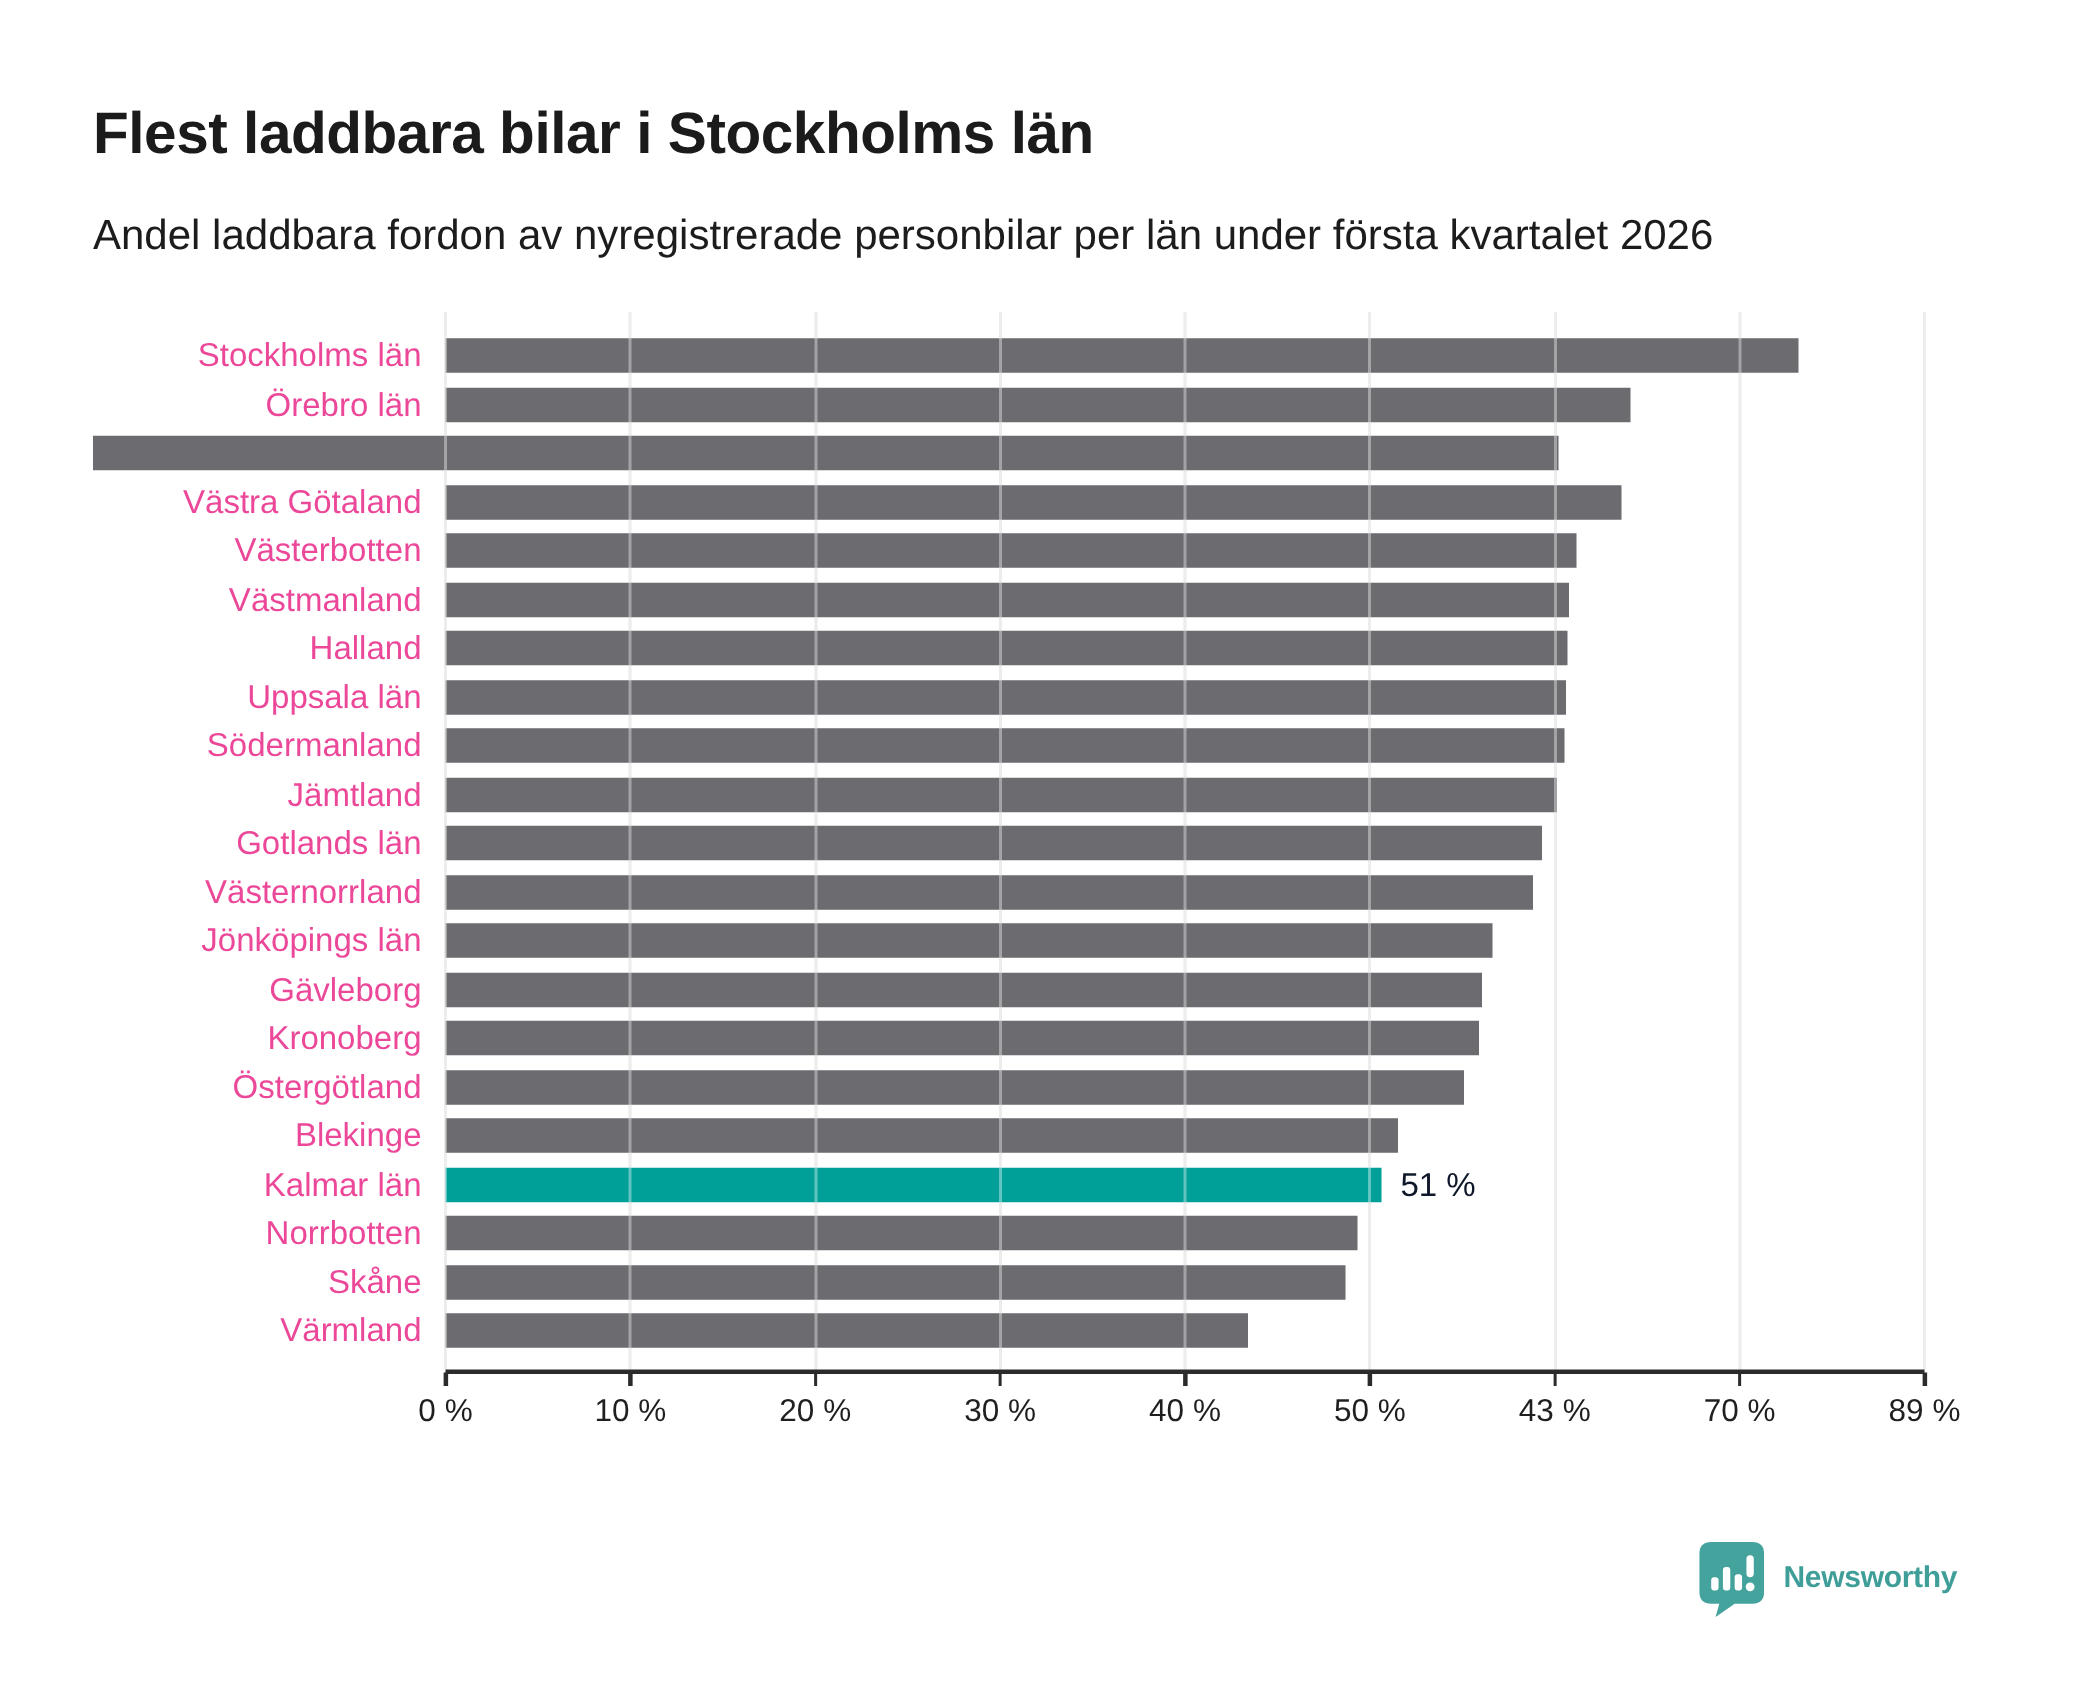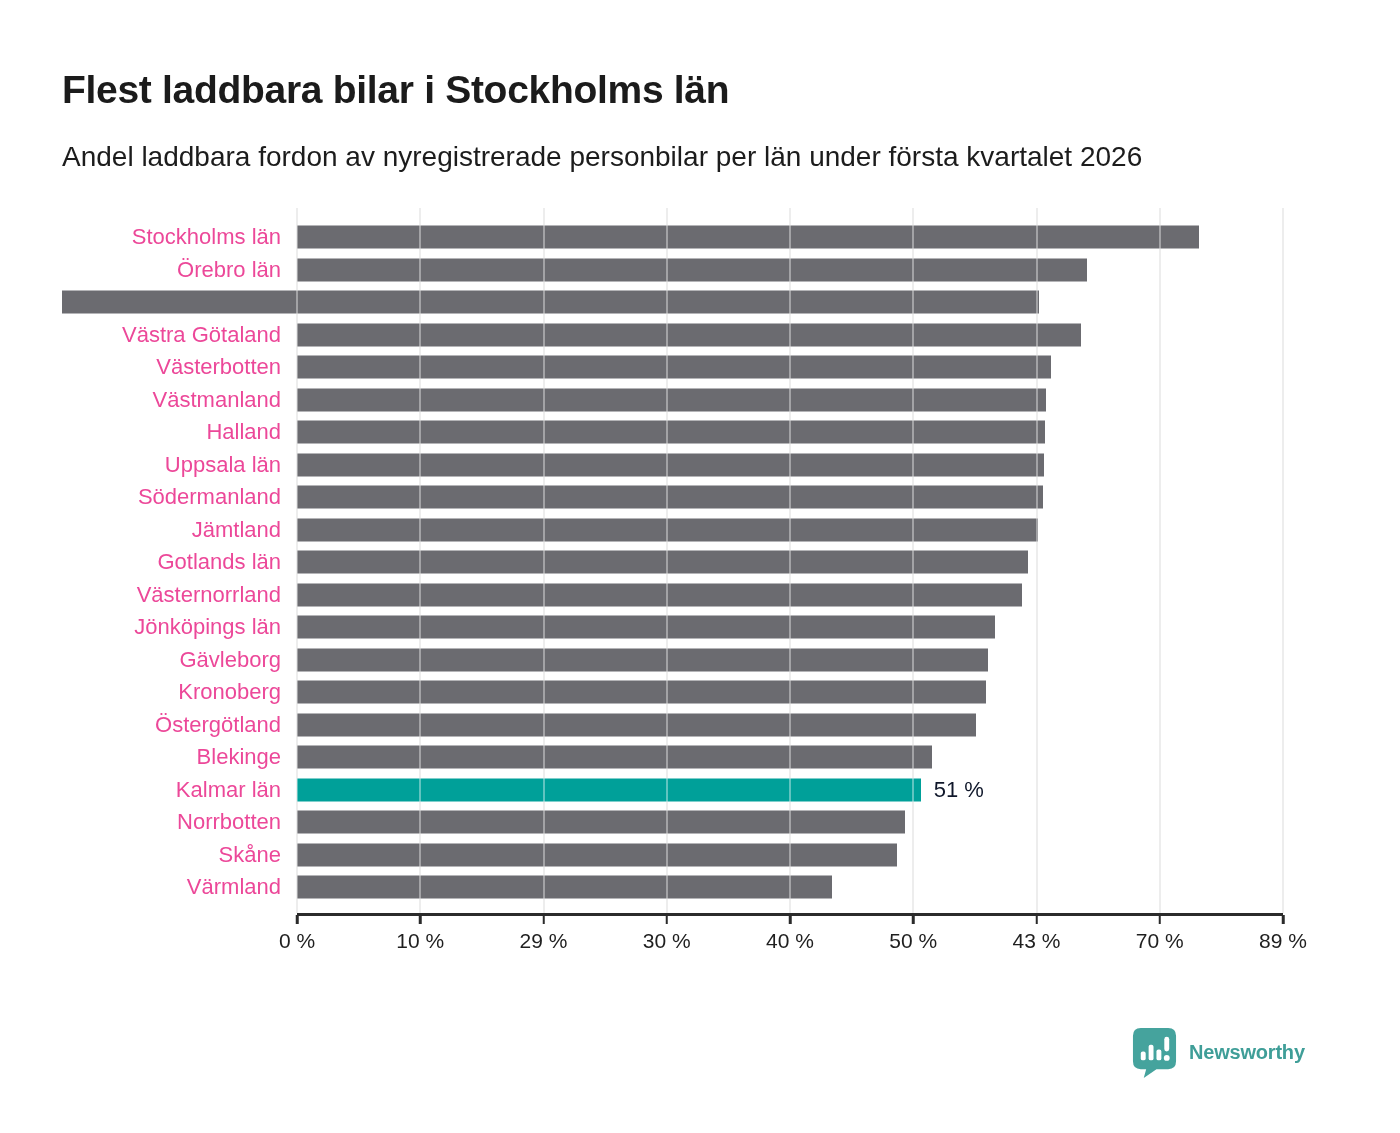--- a/index.html
+++ b/index.html
@@ -274,21 +274,21 @@
       <div class="gridline" style="left: 100%;"></div>
     </div>
 
   <div class="xaxis">
     <div class="axisline"></div>
   <div class="tickmark" style="left: 0%;"></div>
       <div class="ticklabel" style="left: 0%;">0 %</div>
       <div class="tickmark" style="left: 12.5%;"></div>
       <div class="ticklabel" style="left: 12.5%;">10 %</div>
       <div class="tickmark" style="left: 25%;"></div>
-      <div class="ticklabel" style="left: 25%;">29 %</div>
+      <div class="ticklabel" style="left: 25%;">20 %</div>
       <div class="tickmark" style="left: 37.5%;"></div>
       <div class="ticklabel" style="left: 37.5%;">30 %</div>
       <div class="tickmark" style="left: 50%;"></div>
       <div class="ticklabel" style="left: 50%;">40 %</div>
       <div class="tickmark" style="left: 62.5%;"></div>
       <div class="ticklabel" style="left: 62.5%;">50 %</div>
       <div class="tickmark" style="left: 75%;"></div>
       <div class="ticklabel" style="left: 75%;">43 %</div>
       <div class="tickmark" style="left: 87.5%;"></div>
       <div class="ticklabel" style="left: 87.5%;">70 %</div>

